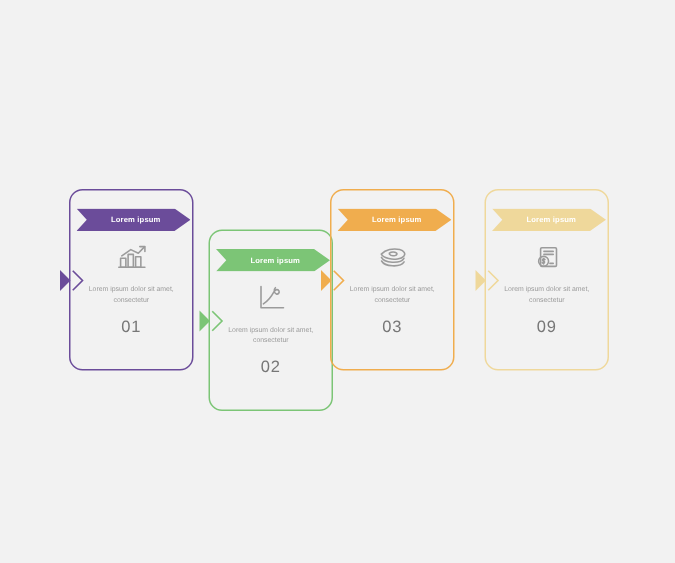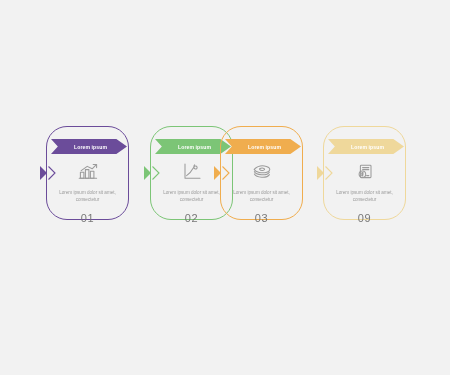--- a/index.html
+++ b/index.html
@@ -26,28 +26,28 @@
     top: 0;
     width: 450px;
     height: 375px;
   }
 
   
   .card {
     position: absolute;
     top: 126px;
     width: 83px;
-    height: 94px;
+    height: 121px;
     box-sizing: border-box;
     border: 1.3px solid var(--accent);
-    border-radius: 21px;
+    border-radius: 9px;
     background: transparent;
   }
   .card-0 { left: 46px;  }
-  .card-1 { left: 150px; }
+  .card-1 { left: 139px; margin-top: 27px; }
   .card-2 { left: 220px; padding-left: 16px; }
   .card-3 { left: 323px; }
 
   
   .ribbon {
     position: absolute;
     left: 4px;
     top: 12px;
     width: 76px;
     height: 15px;

